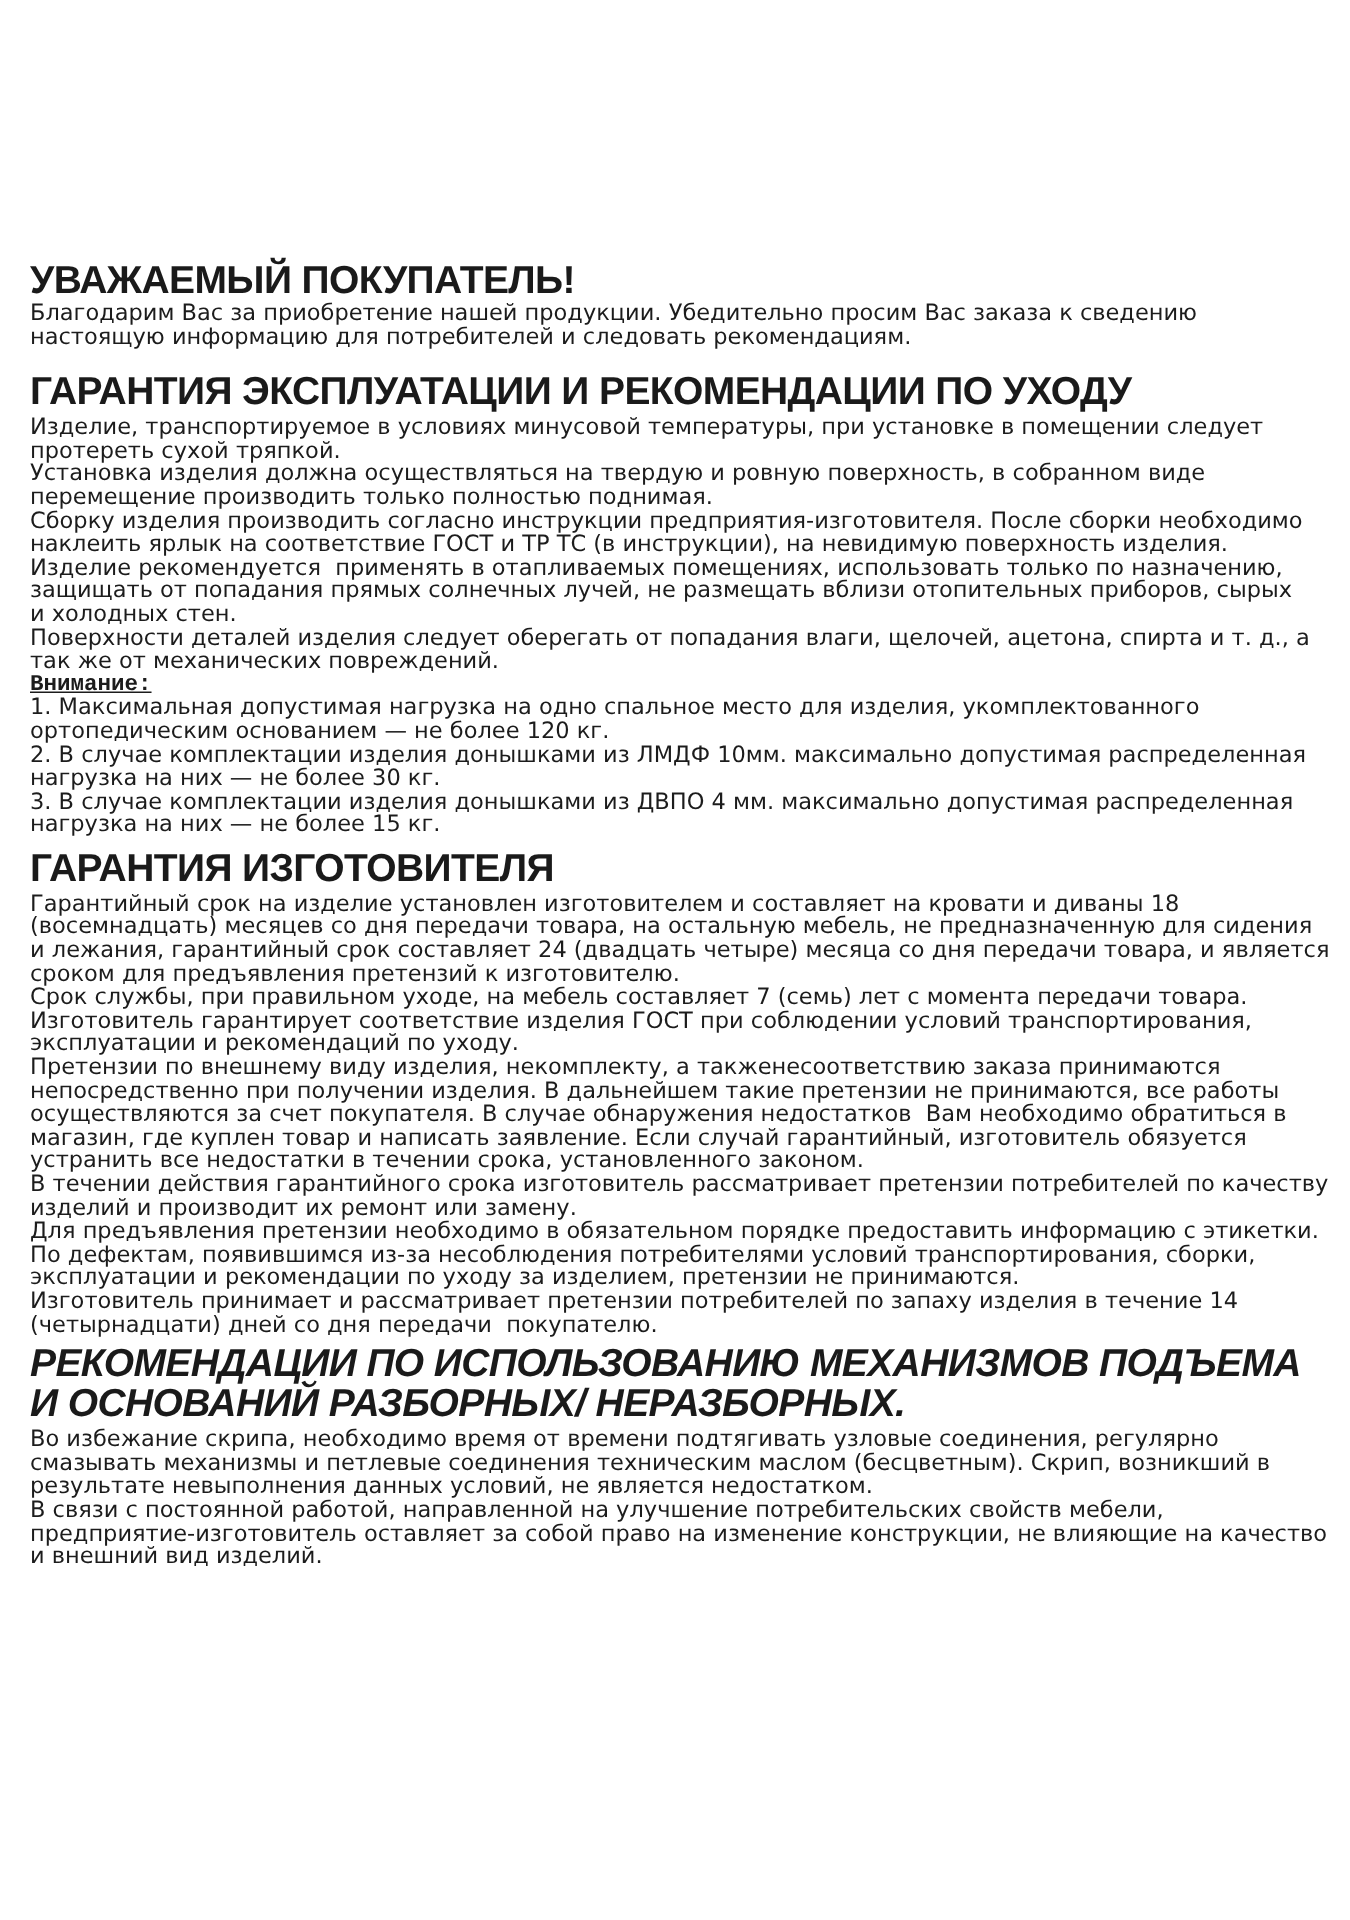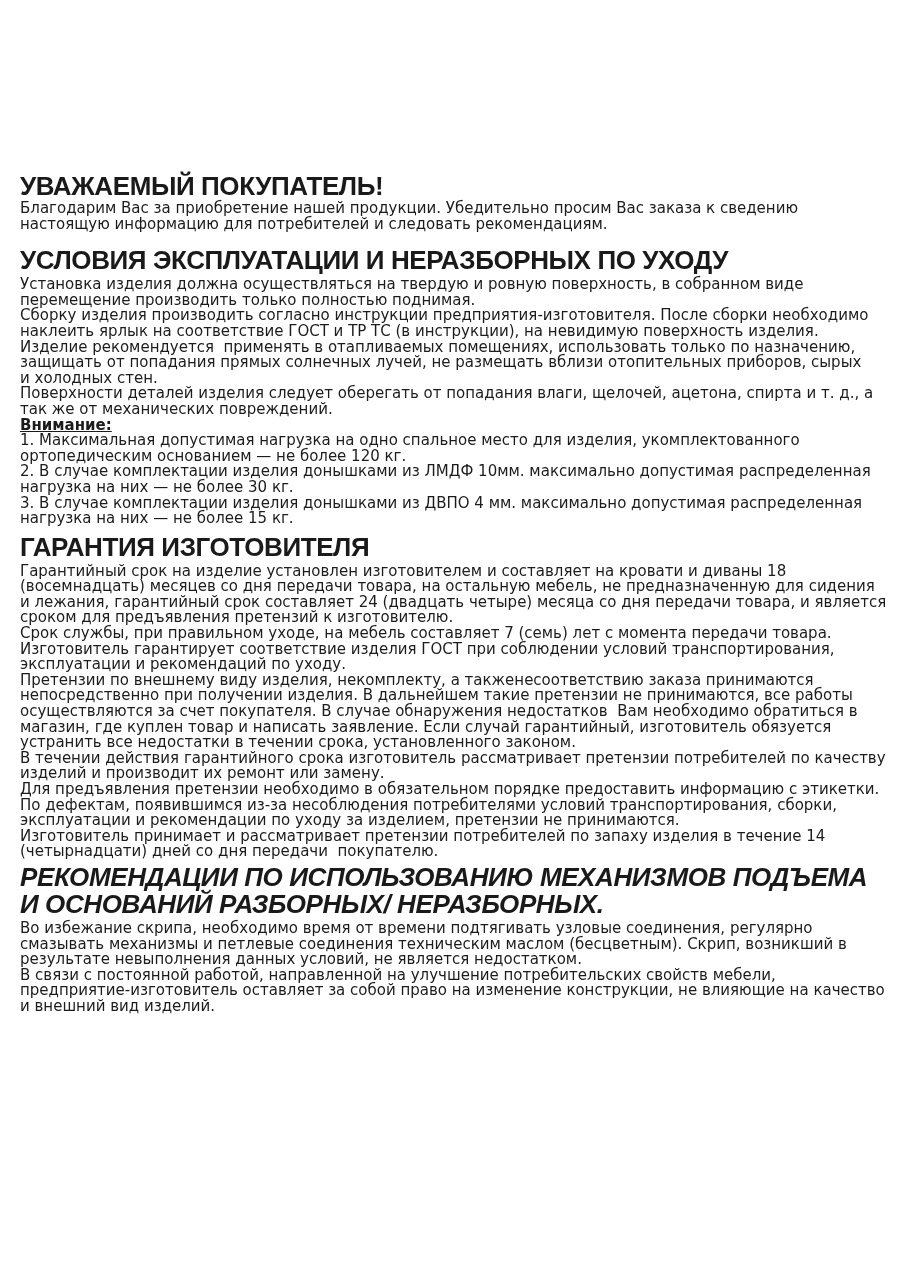--- a/index.html
+++ b/index.html
@@ -28,32 +28,35 @@
   .bodytext {
     font-size: 15px;
     line-height: 15.6px;
     margin: 0;
     white-space: pre;
     color: #1c1c1c;
   }
   .warning-label {
     font-weight: bold;
     text-decoration: underline;
+    font-family: Liberation Mono, monospace;
   }
 </style>
 </head>
 <body>
 
 <div class="page">
 
   <h1 class="heading h-greeting">УВАЖАЕМЫЙ ПОКУПАТЕЛЬ!</h1>
   <p class="bodytext">Благодарим Вас за приобретение нашей продукции. Убедительно просим Вас заказа к сведению
 настоящую информацию для потребителей и следовать рекомендациям.</p>
 
-  <h2 class="heading h-usage">УСЛОВИЯ ЭКСПЛУАТАЦИИ И НЕРАЗБОРНЫХ ПО УХОДУ</h2>
+  <h2 class="heading h-usage">ГАРАНТИЯ ЭКСПЛУАТАЦИИ И РЕКОМЕНДАЦИИ ПО УХОДУ</h2>
+  <p class="bodytext">Изделие, транспортируемое в условиях минусовой температуры, при установке в помещении следует
+протереть сухой тряпкой.</p>
   <p class="bodytext">Установка изделия должна осуществляться на твердую и ровную поверхность, в собранном виде
 перемещение производить только полностью поднимая.</p>
   <p class="bodytext">Сборку изделия производить согласно инструкции предприятия-изготовителя. После сборки необходимо
 наклеить ярлык на соответствие ГОСТ и ТР ТС (в инструкции), на невидимую поверхность изделия.</p>
   <p class="bodytext">Изделие рекомендуется  применять в отапливаемых помещениях, использовать только по назначению,
 защищать от попадания прямых солнечных лучей, не размещать вблизи отопительных приборов, сырых
 и холодных стен.</p>
   <p class="bodytext">Поверхности деталей изделия следует оберегать от попадания влаги, щелочей, ацетона, спирта и т. д., а
 так же от механических повреждений.</p>
   <p class="bodytext warning-label">Внимание:</p>

